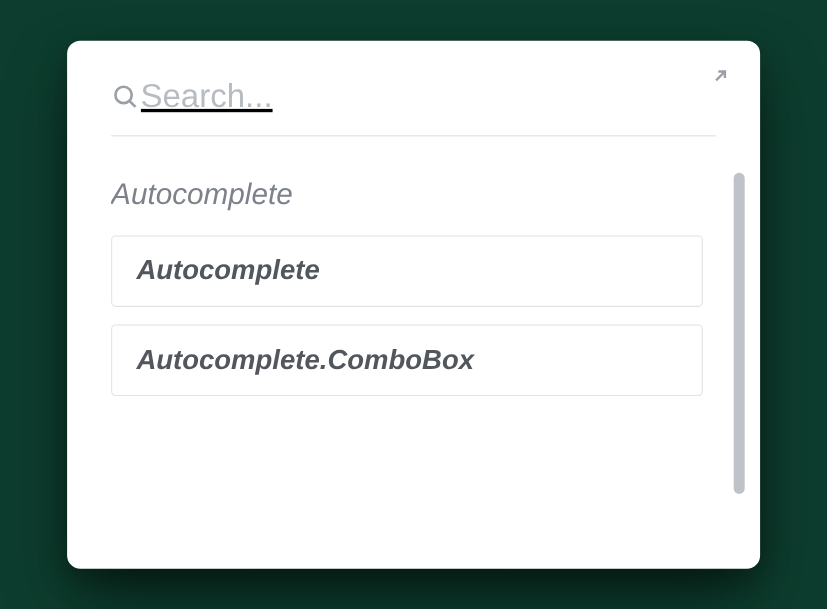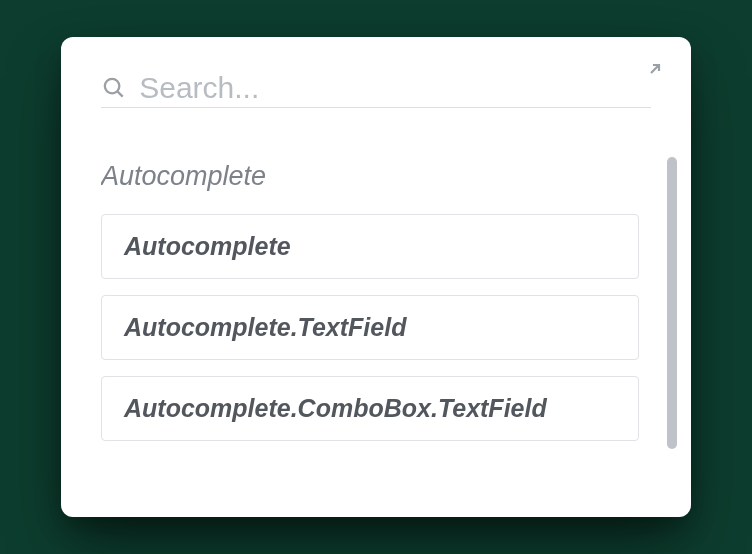--- a/index.html
+++ b/index.html
@@ -33,24 +33,25 @@
       top: 22px;
       right: 26px;
       width: 20px;
       height: 20px;
       cursor: pointer;
     }
     .expand-arrow svg { stroke: #9aa0a6; stroke-width: 2.2; fill: none; }
     .search-row {
       display: flex;
       align-items: center;
-      gap: 14px;
+      gap: 2px;
       border-bottom: 1.5px solid #dcdfe4;
-      padding-bottom: 2px;
+      padding-bottom: 18px;
       padding-top: 6px;
+      text-decoration: underline;
     }
     .search-icon { width: 26px; height: 26px; }
     .search-icon svg { stroke: #9aa0a6; stroke-width: 2.3; fill: none; }
     .search-input {
       border: none;
       outline: none;
       font-size: 30px;
       color: #3c4043;
       width: 100%;
       background: transparent;
@@ -121,23 +122,22 @@
           </svg>
       </span>
       <input class="search-input" type="text" placeholder="Search..." style="">
     </div>
 
     <div class="content-scroll">
       <div class="section-heading">Autocomplete</div>
 
       <div class="result-item">Autocomplete</div>
 
-      <div class="result-item">Autocomplete.TextField</div>
+      <div class="result-item">Autocomplete.ComboBox</div>
 
-      <div class="result-item">Autocomplete.ComboBox.TextField</div>
     </div>
 
     <div class="scrollbar-track">
       <div class="scrollbar-thumb"></div>
     </div>
 
   </div>
 </div>
 
 </body></html>

